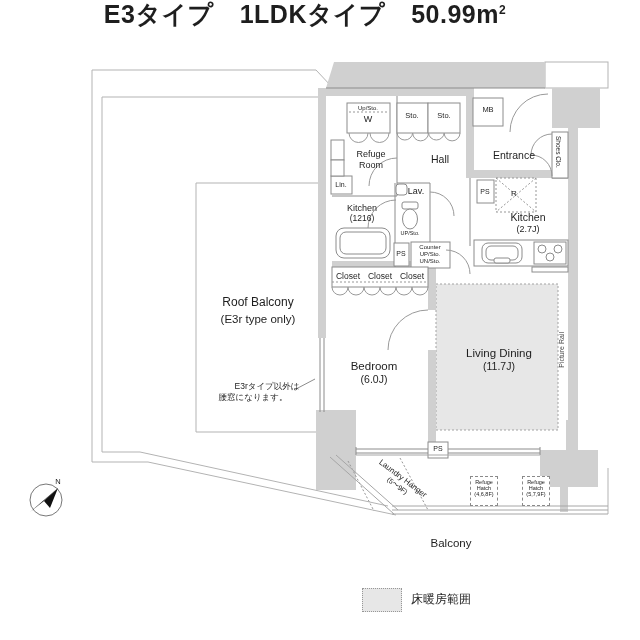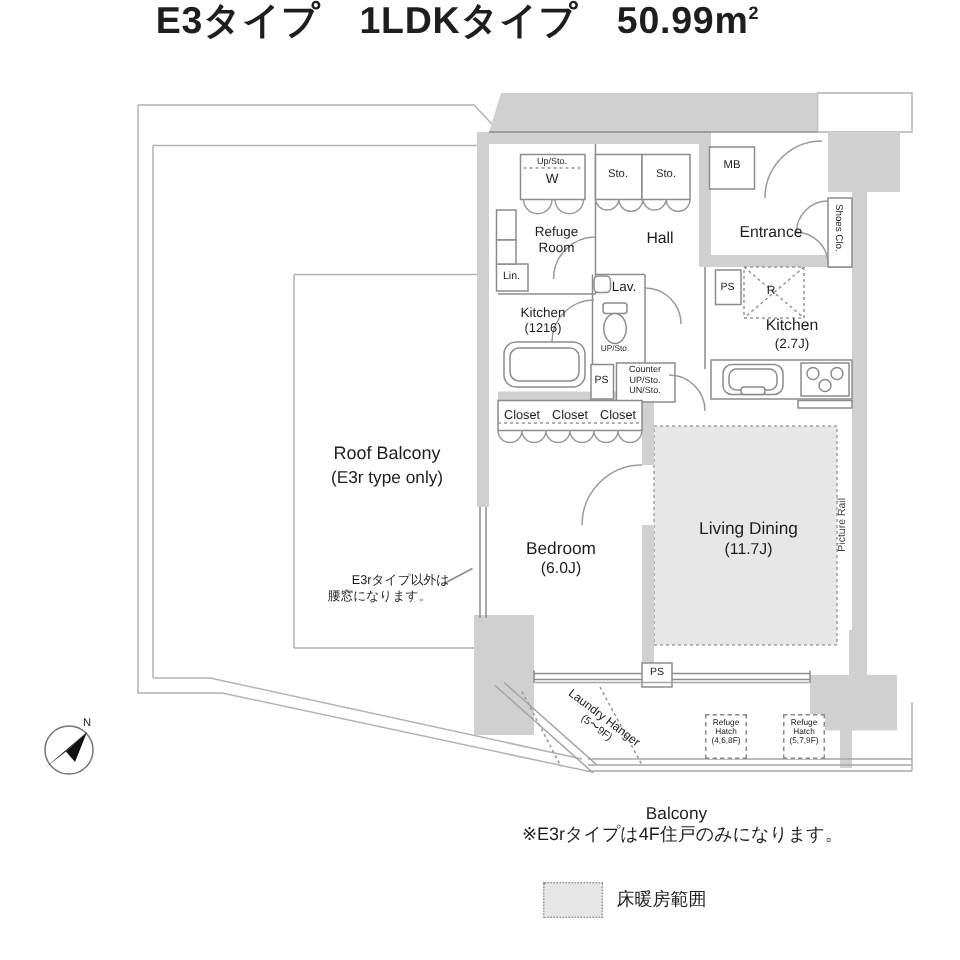--- a/index.html
+++ b/index.html
@@ -213,18 +213,17 @@
     <div class="t55">Refuge</div>
     <div class="t55">Hatch</div>
     <div class="t55">(5,7,9F)</div>
   </div>
 
   <div class="lbl t75" style="left:58px;top:478px;">N</div>
 
   <div class="lbl t85" style="left:267px;top:382px;">E3rタイプ以外は</div>
   <div class="lbl t85" style="left:253px;top:393px;">腰窓になります。</div>
 
-  <div class="lbl t12 leftal" style="left:348px;top:550px;">※E3rタイプは4F住戸のみになります。</div>
 
   <div class="legendbox" style="left:362px;top:588px;width:40px;height:24px;"></div>
   <div class="lbl t12 leftal" style="left:411px;top:593px;">床暖房範囲</div>
 
 </div>
 
 </body></html>

